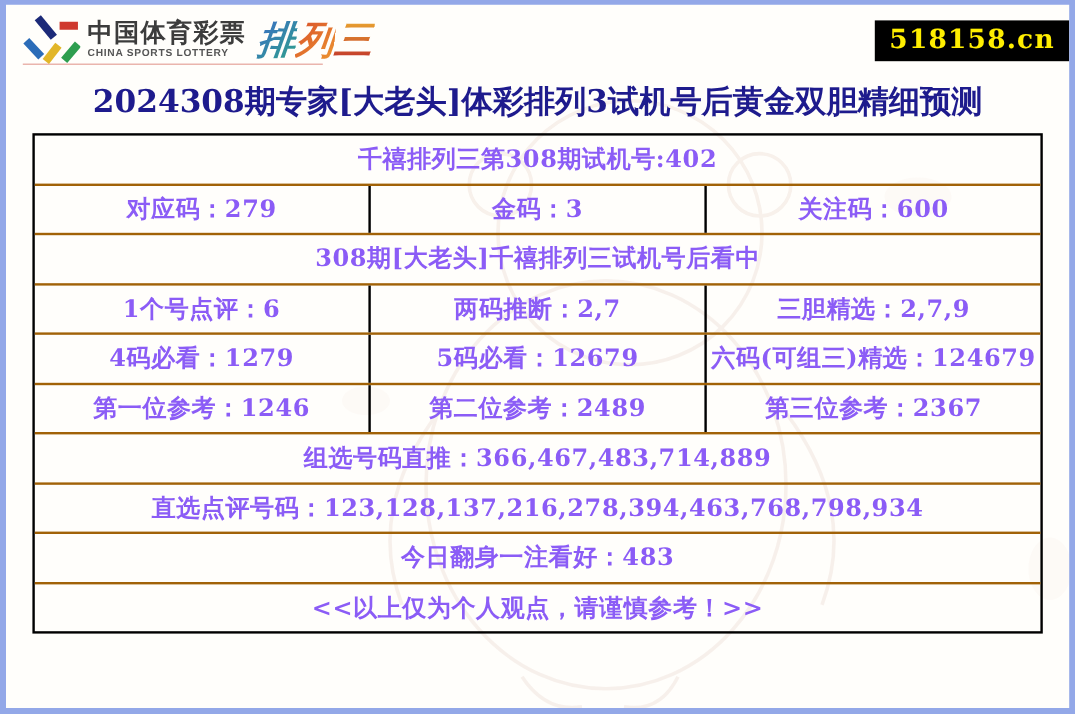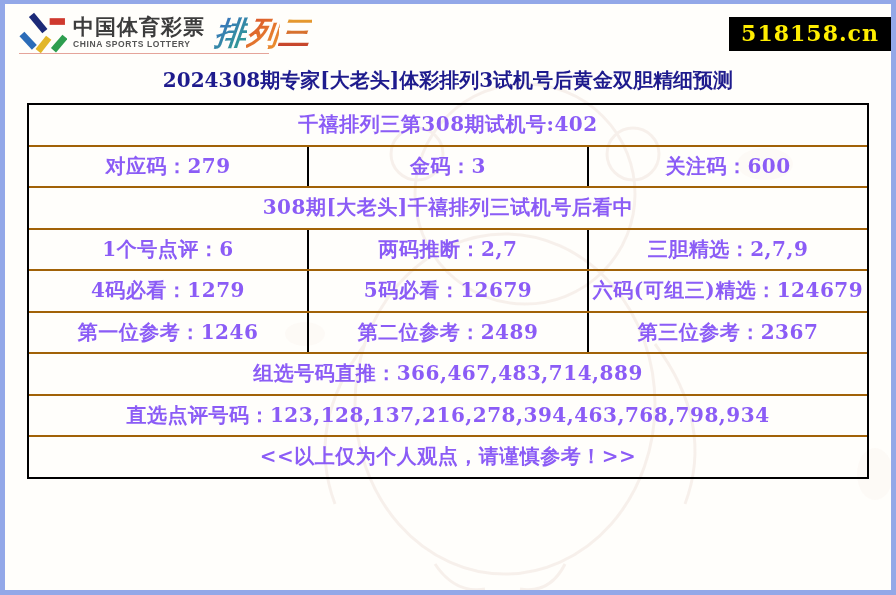--- a/index.html
+++ b/index.html
@@ -55,21 +55,21 @@
     background:#000;color:#ffee00;
     font-size:22px;font-weight:bold;
     padding:3px 12px 5px 12px;
     letter-spacing:1px;
     text-align:right;
   }
   .title{
     position:relative;z-index:2;
     margin:8px 4px 9px 4px;
     text-align:center;
-    font-size:20px;font-weight:bold;
+    font-size:26px;font-weight:bold;
     color:#1e1b8d;
     letter-spacing:0px;
     white-space:nowrap;
   }
   .ptable{
     position:relative;z-index:2;
     width:838px;margin:0 auto;
     border:2px solid #000;
     background:transparent;
   }
@@ -161,17 +161,20 @@
         <div class="tcell">第二位参考：2489</div>
         <div class="tcell">第三位参考：2367</div>
       </div>
       <div class="trow">
         <div class="tcell">组选号码直推：366,467,483,714,889</div>
       </div>
       <div class="trow">
         <div class="tcell">直选点评号码：123,128,137,216,278,394,463,768,798,934</div>
       </div>
       <div class="trow">
+        <div class="tcell">今日翻身一注看好：483</div>
+      </div>
+      <div class="trow">
         <div class="tcell">&lt;&lt;以上仅为个人观点，请谨慎参考！&gt;&gt;</div>
       </div>
     </div>
 
 </div>
 
 </body></html>

